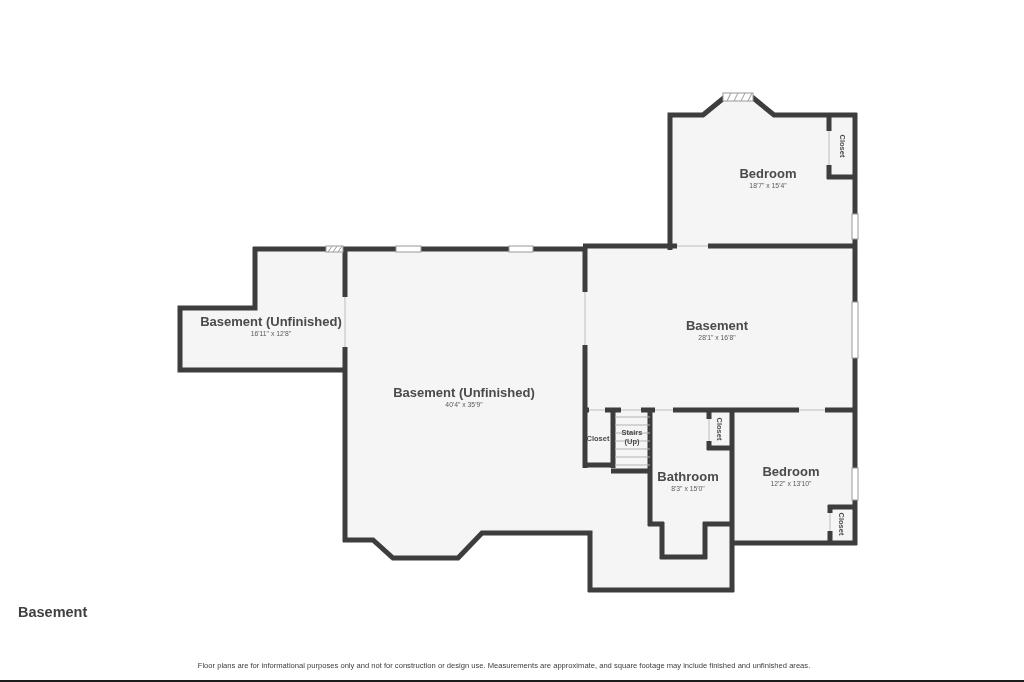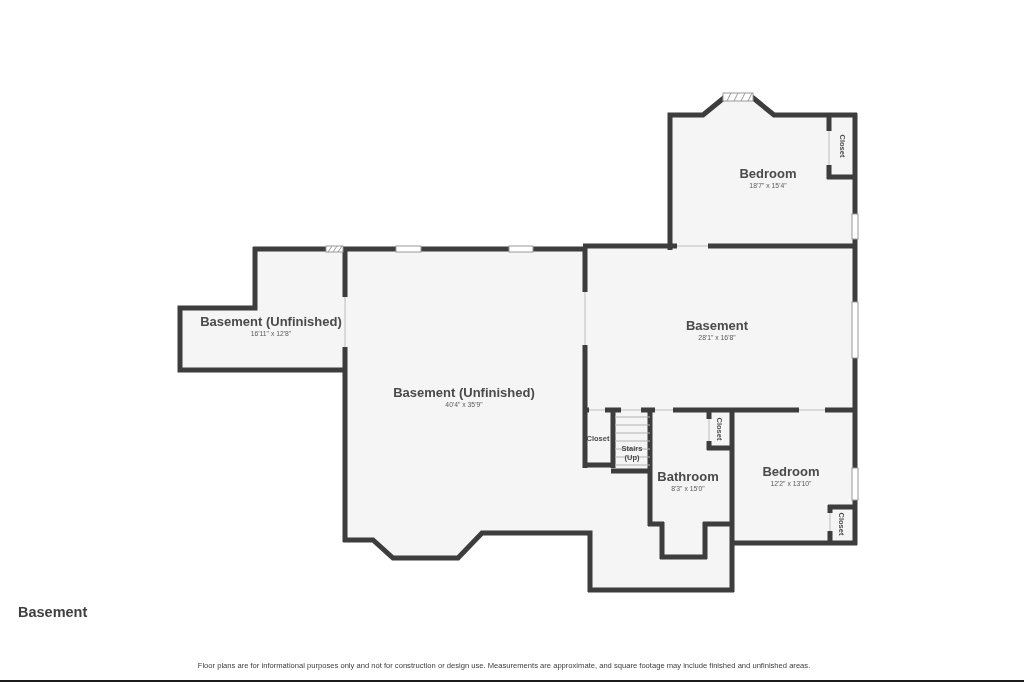--- a/index.html
+++ b/index.html
@@ -151,21 +151,21 @@
 
   <div class="lbl" style="left:717px;top:318px;">
     <div class="nm">Basement</div>
     <div class="dm">28'1" x 16'8"</div>
   </div>
 
   <div class="lbl small" style="left:598px;top:434px;">
     <div class="nm">Closet</div>
   </div>
 
-  <div class="lbl small" style="left:632px;top:428px;margin-top:16px;">
+  <div class="lbl small" style="left:632px;top:428px;">
     <div class="nm">Stairs</div>
     <div class="nm">(Up)</div>
   </div>
 
   <div class="lbl rot small" style="left:719px;top:429px;">
     <div class="nm">Closet</div>
   </div>
 
   <div class="lbl" style="left:688px;top:469px;text-align:center;">
     <div class="nm">Bathroom</div>

